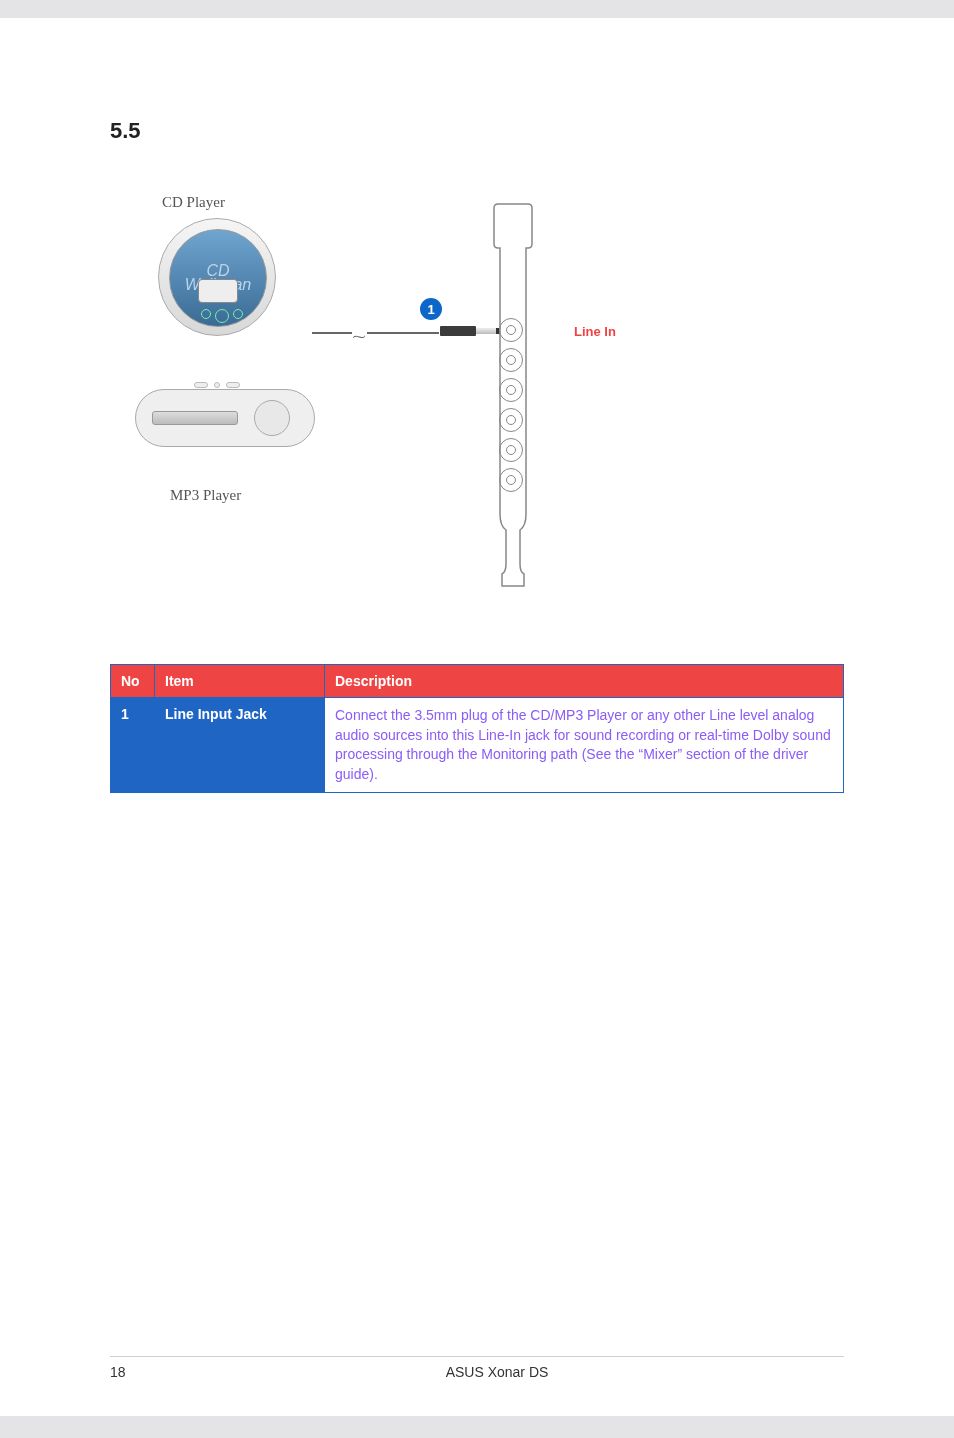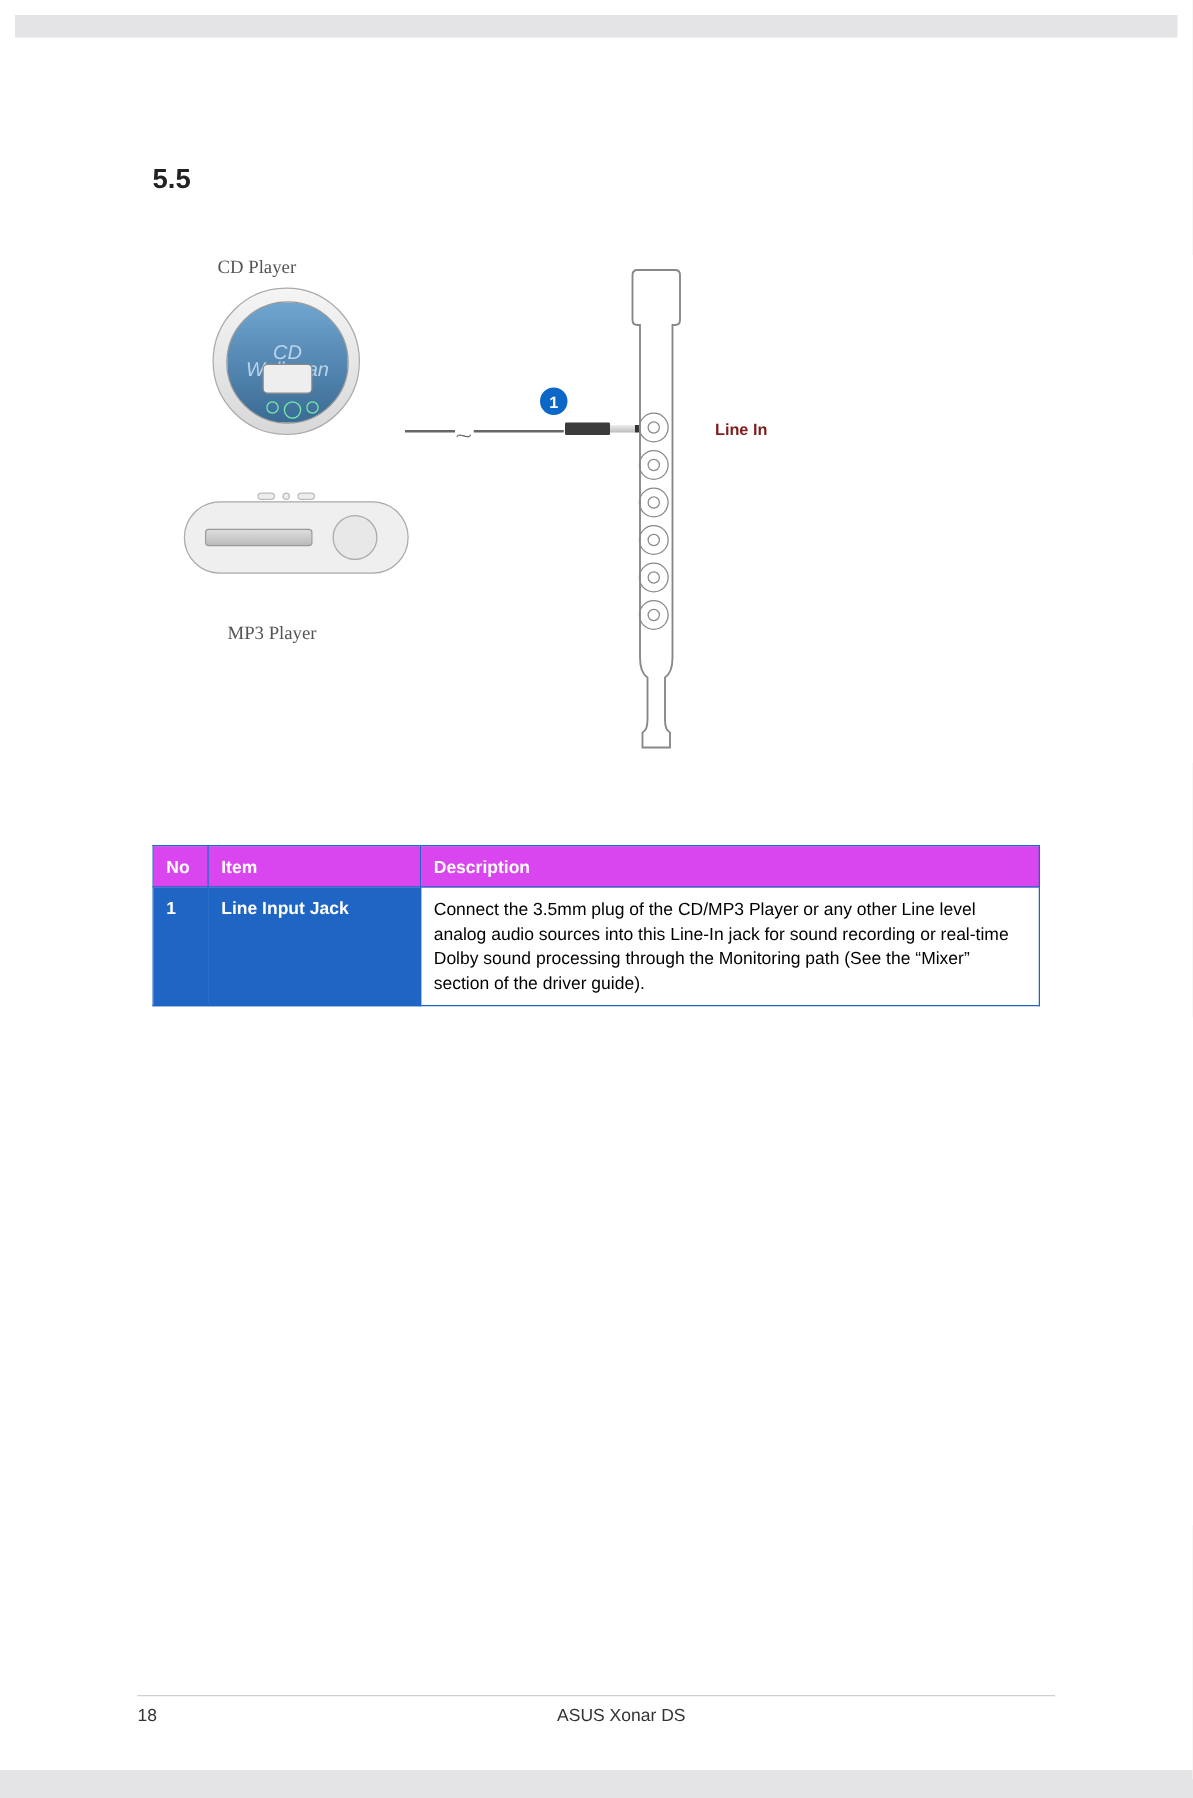--- a/index.html
+++ b/index.html
@@ -3,21 +3,21 @@
 <meta charset="utf-8">
 <style>
   * { box-sizing: border-box; margin: 0; padding: 0; }
   html, body { width: 954px; height: 1438px; }
   body { background: #e4e4e6; font-family: Arial, Helvetica, sans-serif; color: #222; }
   .page {
     position: relative;
     width: 954px;
     height: 1438px;
     background: #fff;
-    padding: 12px;
+    padding: 0;
   }
   .topbar { height: 18px; background: #e4e4e6; }
   .content { padding: 100px 110px 0 110px; }
   .heading { font-size: 22px; font-weight: bold; color: #222; display: flex; }
   .heading .num { width: 90px; }
   .diagram-wrap {
     position: relative;
     margin-top: 50px;
     height: 420px;
     text-decoration: underline;
@@ -29,22 +29,22 @@
     font-size: 15px; color: #555;
   }
   .mp3-label {
     position: absolute;
     left: 60px; top: 265px;
     font-family: Georgia, 'Times New Roman', serif;
     font-size: 15px; color: #555; margin-top: 28px;
   }
   .linein-label {
     position: absolute;
-    left: 450px; top: 130px;
-    font-size: 13px; font-weight: bold; color: #7f1d1d;
+    left: 464px; top: 130px;
+    font-size: 13px; font-weight: bold; color: #ef4444;
   }
   
   .cd-outer {
     position: absolute;
     left: 48px; top: 24px;
     width: 118px; height: 118px;
     border: 1px solid #aaa;
     border-radius: 50%;
     background: linear-gradient(#f5f5f5,#d8d8d8);
   }
@@ -150,25 +150,25 @@
     width: 100%;
     border-collapse: collapse;
     font-size: 14px;
   }
   .tbl th, .tbl td {
     border: 1px solid #1f66c4;
     padding: 8px 10px;
     text-align: left;
     vertical-align: top;
   }
-  .tbl th { background: #d946ef; color: #fff; font-weight: bold; }
+  .tbl th { background: #ef4444; color: #fff; font-weight: bold; }
   .tbl td.h { background: #1f66c4; color: #fff; font-weight: bold; }
   .tbl .col-no { width: 44px; }
   .tbl .col-item { width: 170px; }
-  .tbl td.desc { color: #000000; line-height: 1.4; }
+  .tbl td.desc { color: #8b5cf6; line-height: 1.4; }
 
   .footer {
     position: absolute;
     left: 0; right: 0;
     bottom: 58px;
     padding: 0 110px;
     display: flex;
     align-items: flex-end;
     font-size: 14px;
     color: #333;

